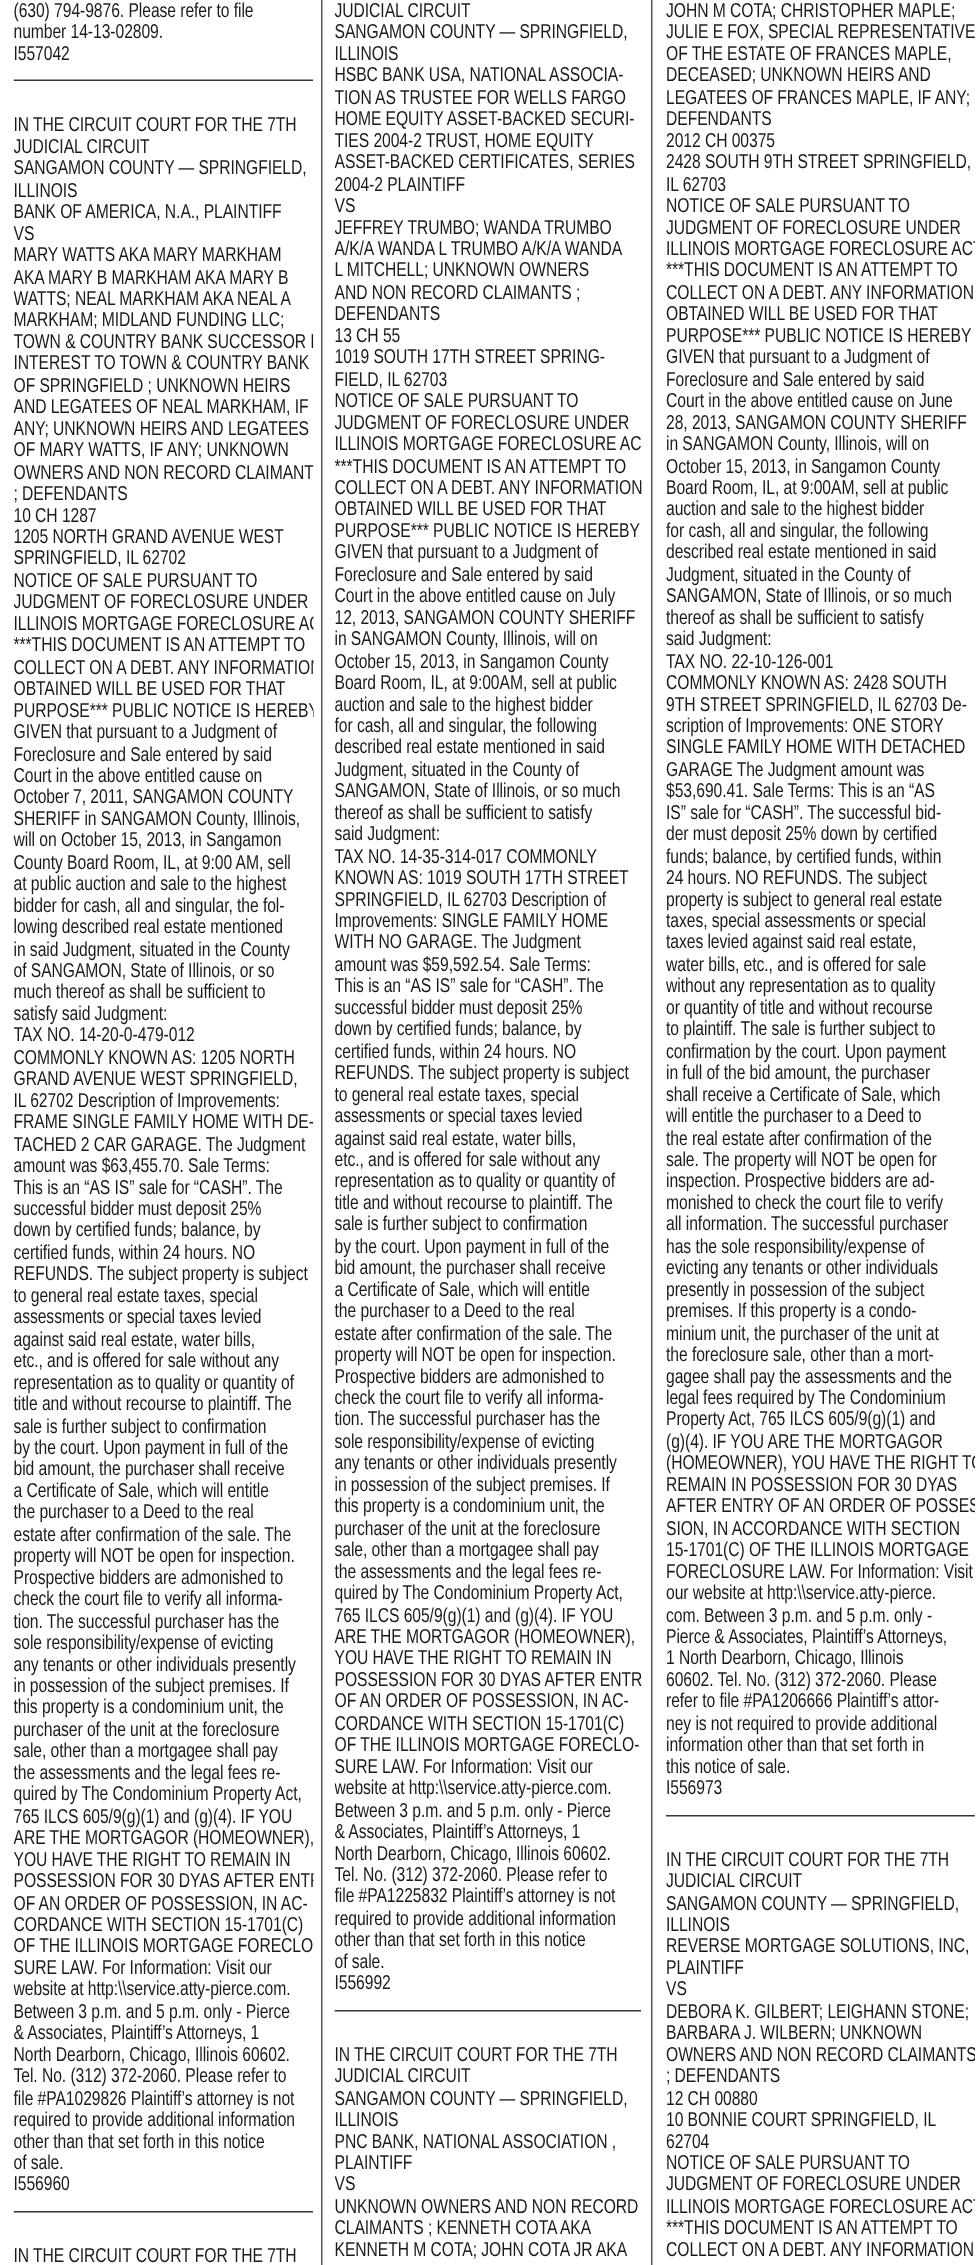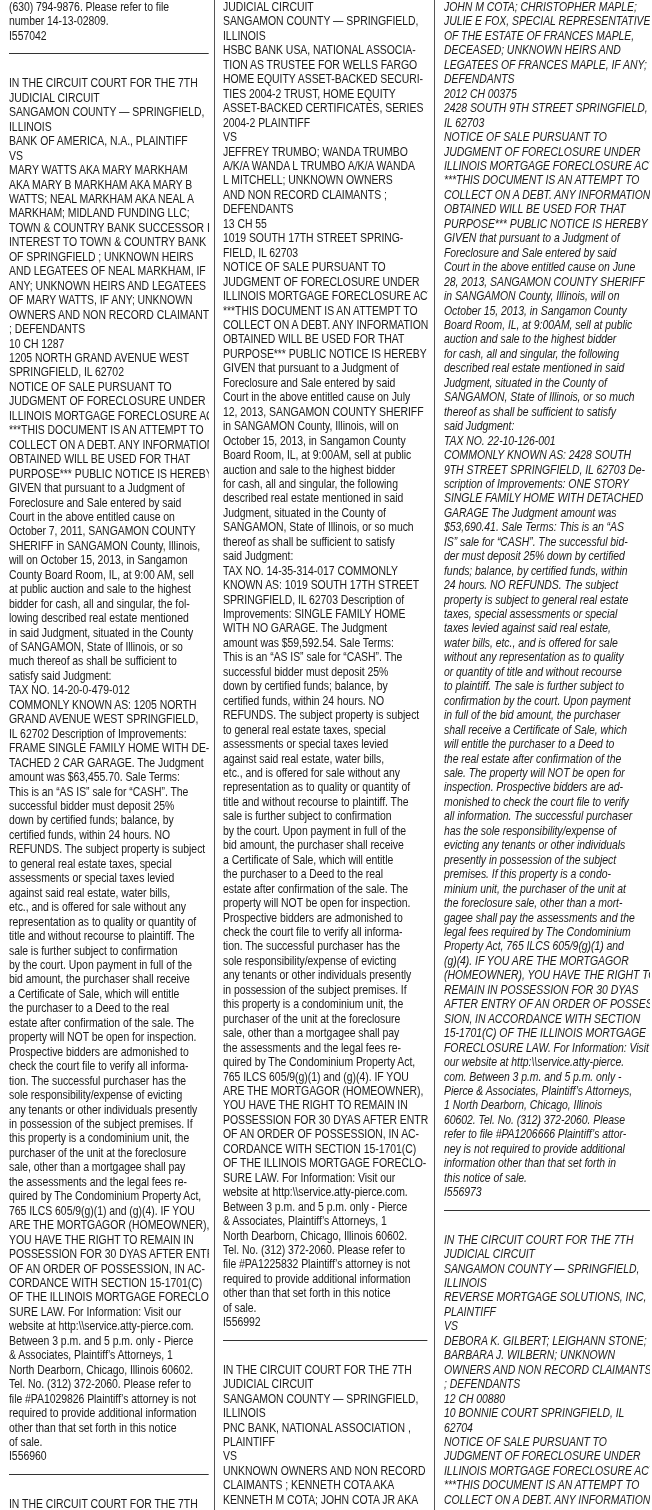--- a/index.html
+++ b/index.html
@@ -1,20 +1,20 @@
 <!DOCTYPE html>
 <html><head>
 <meta charset="utf-8">
 <style>
   html, body { margin: 0; padding: 0; background: #ffffff; }
   body { width: 652px; height: 1510px; overflow: hidden; position: relative; color: #1a1a1a; }
   .col { position: absolute; top: 0; height: 1510px; overflow: hidden; }
   .col1 { left: 9px; width: 200px; }
   .col2 { left: 223px; width: 205px; }
-  .col3 { left: 444px; width: 206px; font-style: italic; }
+  .col3 { left: 444px; width: 206px; }
   .vrule { position: absolute; top: 0; width: 1px; height: 1510px; background: #555; }
   .vr1 { left: 214px; }
   .vr2 { left: 434px; }
   .inner {
     font-family: "Liberation Sans", sans-serif;
     font-size: 13.4px;
     line-height: 14.45px;
     transform: scaleX(0.78);
     transform-origin: 0 0;
     width: 128%;

